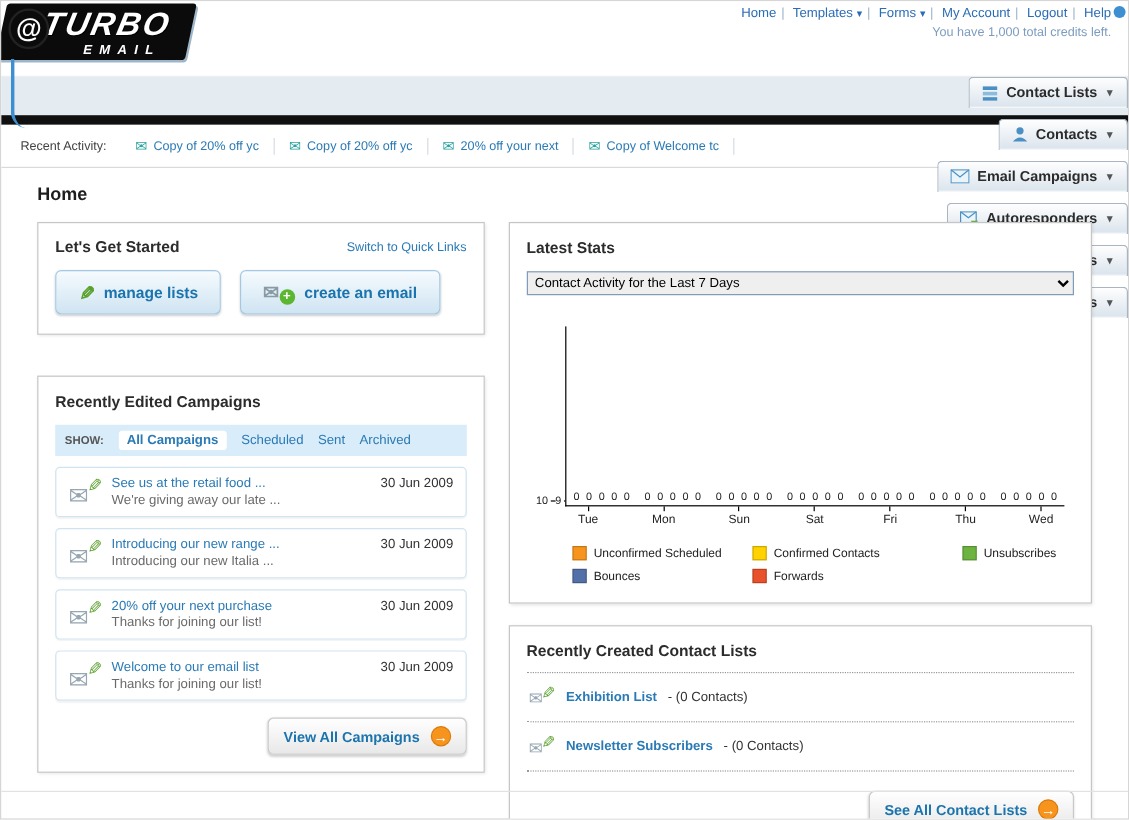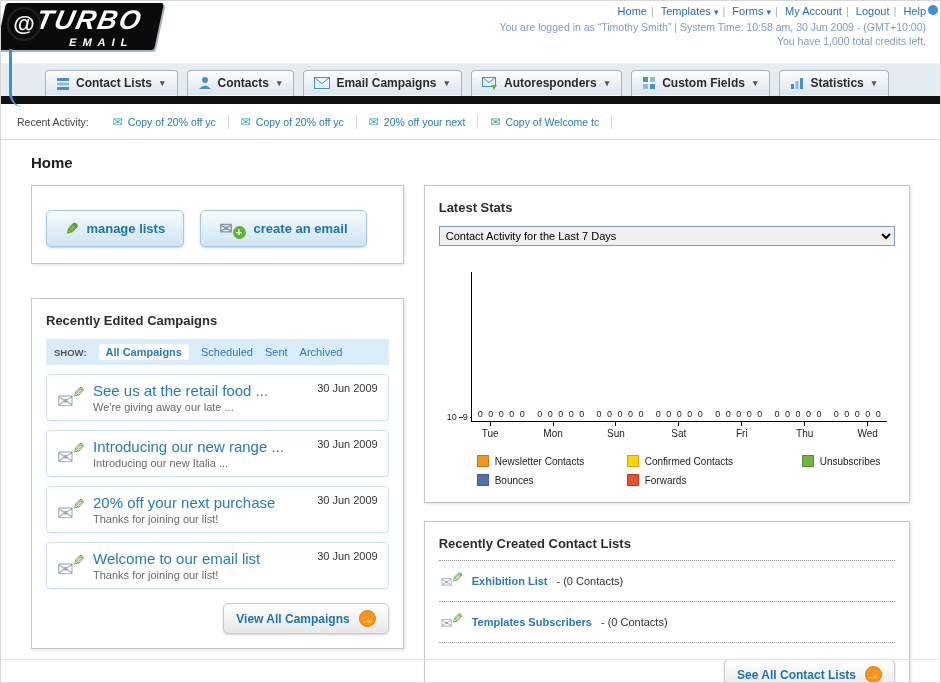--- a/index.html
+++ b/index.html
@@ -47,21 +47,21 @@
   .top-links { font-size:11px; color:#8aa4c0; margin-bottom:4px; }
   .top-links a { color:#2a6db5; }
   .top-links .sep { color:#9db4ca; margin:0 4px; }
   .top-links .chev { color:#2a6db5; font-size:9px; }
   .login-info { font-size:10.5px; color:#7d9cc0; margin-bottom:2px; }
   .credits { font-size:10.5px; color:#7d9cc0; }
 
   
   .main-nav {
     height:33px; background:#e4ebf1; display:flex; align-items:flex-end;
-    padding-left:44px; gap:9px; border-top:1px solid #eef2f5;
+    padding-left:26px; gap:9px; border-top:1px solid #eef2f5;flex-direction:column;
   }
   .nav-tab {
     display:flex; align-items:center; gap:6px;
     background:linear-gradient(#fefefe,#d9e3ec);
     border:1px solid #a9b6c2; border-bottom:none;
     border-radius:4px 4px 0 0; padding:5px 12px 6px 10px;
     font-size:12px; font-weight:bold; color:#2b2b2b; cursor:pointer;
     box-shadow:0 -1px 1px rgba(255,255,255,0.8) inset;
   }
   .nav-tab .chev { font-size:9px; color:#555; margin-left:2px; }
@@ -124,21 +124,21 @@
   .show-tab.active { background:#ffffff; padding:2px 7px; border-radius:3px; font-weight:bold; }
   .camp-row {
     margin-top:9px; border:1px solid #cfe3f0; border-radius:4px;
     padding:7px 10px; display:flex; gap:10px; align-items:center;
     box-shadow:0 1px 1px rgba(0,0,0,0.05); cursor:pointer;
   }
   .camp-icon { position:relative; width:26px; height:22px; flex:0 0 26px; }
   .camp-icon .env { position:absolute; left:0; top:2px; color:#97a7b2; font-size:20px; }
   .camp-icon .pen { position:absolute; right:-2px; top:-4px; color:#5aa02c; font-size:15px; transform:rotate(90deg); }
   .camp-main { flex:1; min-width:0; }
-  .camp-title { font-size:15px; color:#2a7ab5; }
+  .camp-title { font-size:11px; color:#2a7ab5; }
   .camp-sub { font-size:11px; color:#6a6a6a; margin-top:2px; }
   .camp-date { font-size:11px; color:#333; align-self:flex-start; white-space:nowrap; }
   .view-all-row { display:flex; justify-content:flex-end; margin-top:14px; }
   .action-btn {
     display:flex; align-items:center; gap:9px; padding:6px 12px;
     border:1px solid #c9c9c9; border-radius:5px;
     background:linear-gradient(#ffffff,#e8e8e8);
     color:#1b74ad; font-weight:bold; font-size:12px; cursor:pointer;
     box-shadow:0 1px 2px rgba(0,0,0,0.18);
   }
@@ -207,21 +207,20 @@
     <nav class="top-links">
       <a href="#">Home</a><span class="sep">|</span>
       <a href="#">Templates</a>
       <span class="chev">▾</span><span class="sep">|</span>
       <a href="#">Forms</a>
       <span class="chev">▾</span><span class="sep">|</span>
       <a href="#">My Account</a><span class="sep">|</span>
       <a href="#">Logout</a><span class="sep">|</span>
       <a href="#">Help</a>
     </nav>
-    <div class="login-info">You are logged in as “Timothy Smith” | System Time: 10:58 am, 30 Jun 2009 - (GMT+10:00)</div>
     <div class="credits">You have 1,000 total credits left.</div>
   </div>
 </header>
 
 <nav class="main-nav">
   <div class="nav-tab">
     <svg width="14" height="14">
         <rect x="1" y="2" width="12" height="3" fill="#4a90c4"></rect>
         <rect x="1" y="6.5" width="12" height="3" fill="#8bbcdd"></rect>
         <rect x="1" y="11" width="12" height="3" fill="#4a90c4"></rect>
@@ -297,20 +296,24 @@
 </div>
 
 <main class="content">
   <h1 class="page-title">Home</h1>
 
   <div class="columns">
 
     <div class="col-left">
 
       <section class="panel">
+        <div class="gs-head">
+          <span class="panel-title">Let's Get Started</span>
+          <a href="#" class="gs-link">Switch to Quick Links</a>
+        </div>
         <div class="gs-buttons">
           <button class="blue-btn">
             <span class="icon-pencil">✎</span>
             <span>manage lists</span>
           </button>
           <button class="blue-btn">
             <span class="icon-env">✉</span>
             <span class="plus-dot">+</span>
             <span>create an email</span>
           </button>
@@ -437,21 +440,21 @@
               <div class="day-label">Mon</div>
               <div class="day-label">Sun</div>
               <div class="day-label">Sat</div>
               <div class="day-label">Fri</div>
               <div class="day-label">Thu</div>
               <div class="day-label">Wed</div>
             </div>
           <div class="chart-legend">
               <div class="legend-item">
                 <span class="legend-swatch" style="background: rgb(247, 148, 29);"></span>
-                <span>Newsletter Contacts</span>
+                <span>Unconfirmed Scheduled</span>
               </div>
               <div class="legend-item">
                 <span class="legend-swatch" style="background: rgb(255, 210, 0);"></span>
                 <span>Confirmed Contacts</span>
               </div>
               <div class="legend-item">
                 <span class="legend-swatch" style="background: rgb(108, 179, 63);"></span>
                 <span>Unsubscribes</span>
               </div>
               <div class="legend-item">
@@ -478,21 +481,21 @@
           </span>
           <a href="#" class="cl-name">Exhibition List</a>
           <span class="cl-count">- (0 Contacts)</span>
         </div>
 
         <div class="cl-item dotted">
           <span class="cl-icon">
             <span class="env">✉</span>
             <span class="pen">✎</span>
           </span>
-          <a href="#" class="cl-name">Templates Subscribers</a>
+          <a href="#" class="cl-name">Newsletter Subscribers</a>
           <span class="cl-count">- (0 Contacts)</span>
         </div>
 
         <div class="cl-btn-row">
           <button class="action-btn">
             <span>See All Contact Lists</span>
             <span class="arrow-circle">→</span>
           </button>
         </div>
       </section>

